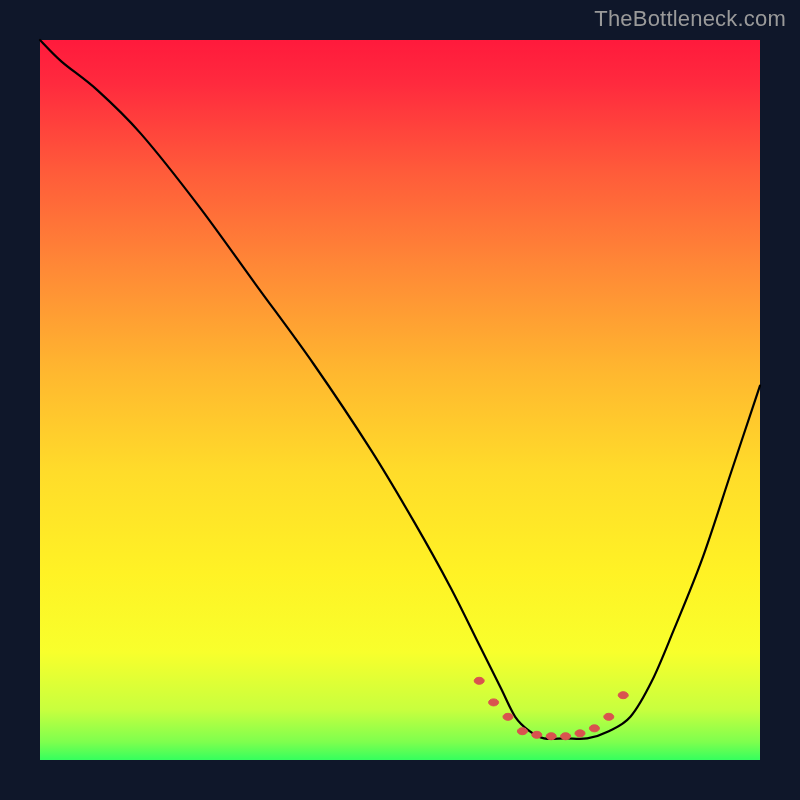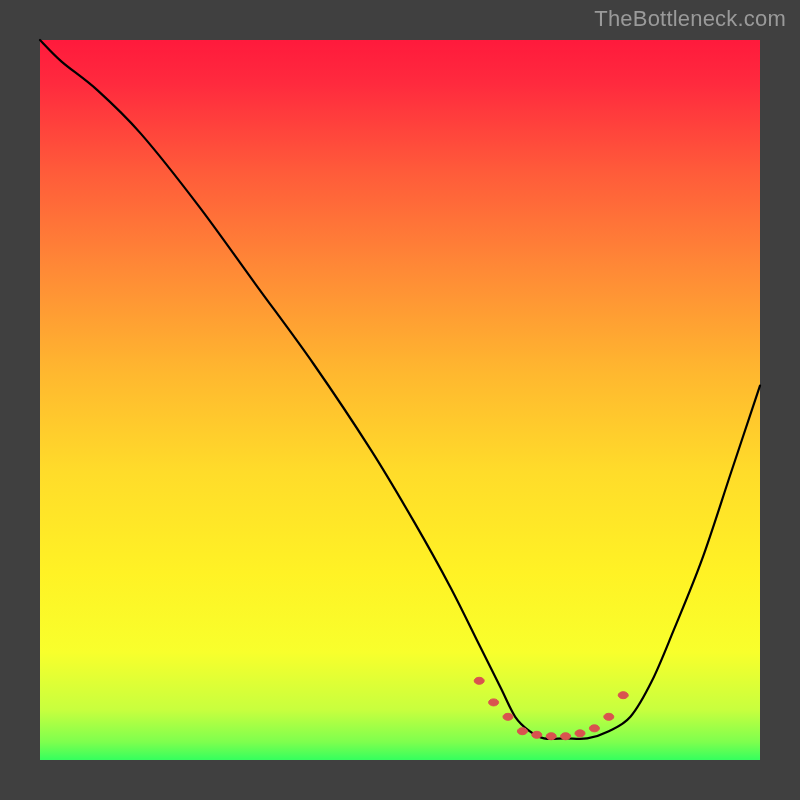--- a/index.html
+++ b/index.html
@@ -8,21 +8,21 @@
     width: 800px;
     height: 800px;
     background: #000000;
     overflow: hidden;
     font-family: Arial, Helvetica, sans-serif;
   }
   .stage {
     position: relative;
     width: 800px;
     height: 800px;
-    background: #404040;
+    background: #0f172a;
   }
   .attribution {
     position: absolute;
     top: 6px;
     right: 14px;
     color: #9a9a9a;
     font-size: 22px;
     letter-spacing: 0.2px;
     user-select: none;
   }

